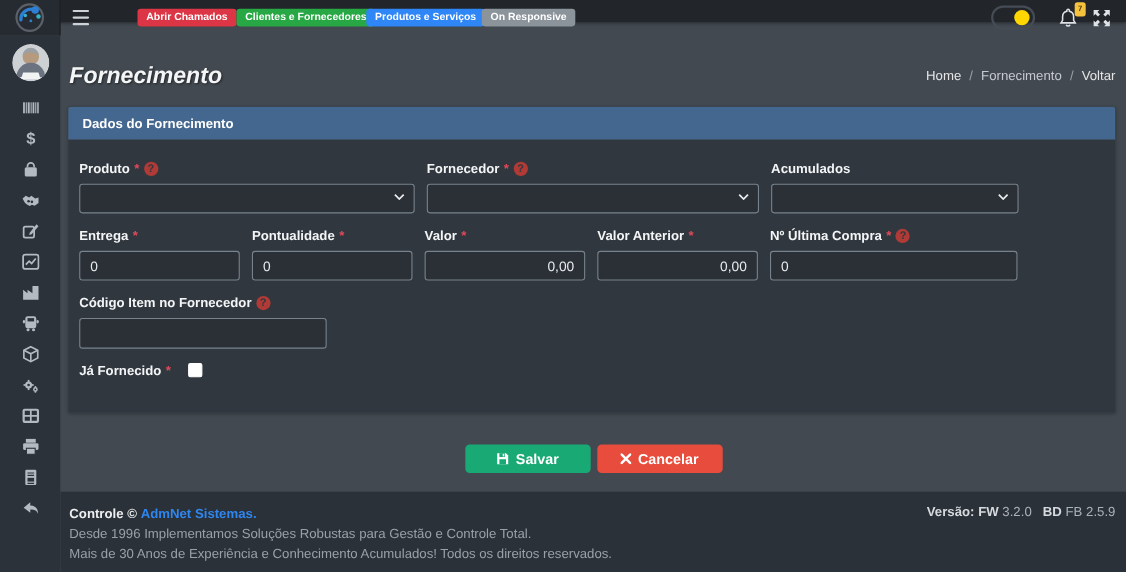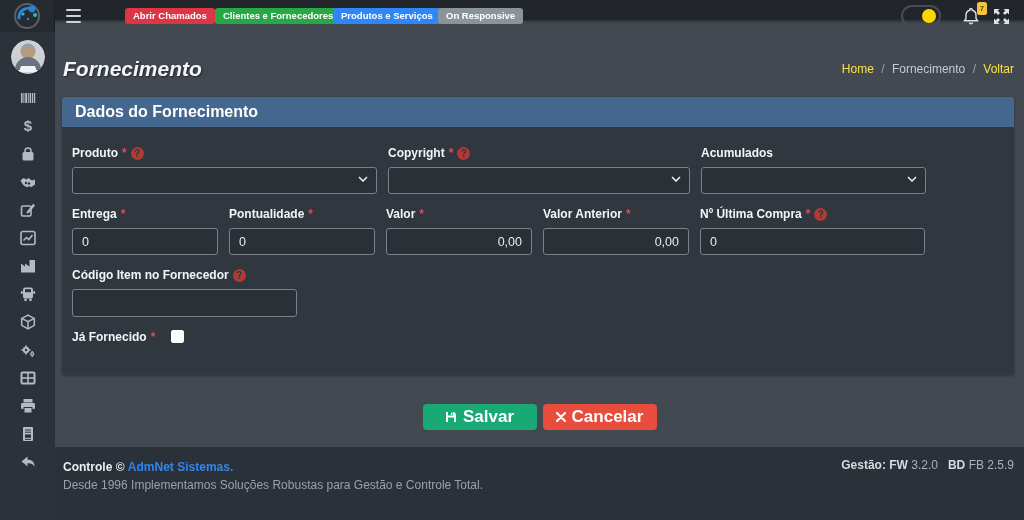--- a/index.html
+++ b/index.html
@@ -31,45 +31,45 @@
   .avatar { margin:8px auto 0; width:34px; height:34px; border-radius:50%; overflow:hidden; display:block; cursor:pointer; }
   .side-icons { margin-top:16px; display:flex; flex-direction:column; align-items:center; gap:12px; }
   .sicon { width:16px; height:16px; display:flex; align-items:center; justify-content:center; cursor:pointer; }
   .sicon svg { width:16px; height:16px; }
 
   
   .main { position:absolute; left:55px; top:32px; width:969px; height:488px; background:#424950; }
   .page-header { height:58px; padding:16px 10px 0 8px; display:flex; align-items:center; justify-content:space-between; }
   .page-title { font-size:21px; font-weight:bold; font-style:italic; color:#f4f5f6; text-shadow:1px 1px 2px rgba(0,0,0,.5); }
   .breadcrumb { font-size:12px; color:#aeb4bb; }
-  .breadcrumb .bc-link { color:#fde047; text-decoration:none; cursor:pointer; }
+  .breadcrumb .bc-link { color:#e5e5e5; text-decoration:none; cursor:pointer; }
   .breadcrumb .bc-sep { margin:0 4px; color:#9aa1a8; }
   .breadcrumb .bc-current { color:#c5cad0; }
 
   
   .card { margin:7px 10px 0 7px; border-radius:3px; overflow:hidden; box-shadow:0 1px 3px rgba(0,0,0,.3); }
-  .card-header { height:30px; line-height:30px; background:#44678f; color:#fff; font-size:16px; font-weight:bold; padding-left:13px; }
+  .card-header { height:30px; line-height:30px; background:#44678f; color:#fff; font-size:12px; font-weight:bold; padding-left:13px; }
   .card-body { background:#31373e; padding:19px 22px 31px 10px; }
   .frow { display:flex; gap:11px; margin-bottom:13px; }
   .field { display:flex; flex-direction:column; }
   .flabel { font-size:12px; font-weight:bold; color:#f3f5f7; margin-bottom:7px; white-space:nowrap; display:flex; align-items:center; }
   .req { color:#e04a5a; margin-left:4px; font-weight:bold; }
   .helpc { margin-left:4px; width:13px; height:13px; border-radius:50%; background:#b03a35; color:#31373e; font-size:10px; font-weight:bold; text-align:center; line-height:13px; cursor:pointer; }
   .ctrl { height:27px; background:#2a3036; border:1px solid #78828c; border-radius:3px; color:#e9ecef; font-size:12.5px; font-family:"Liberation Sans",sans-serif; padding:0 9px; outline:none; }
   select.ctrl { -webkit-appearance:none; appearance:none; width:100%; }
   .sel-wrap { position:relative; }
   .sel-chev { position:absolute; right:9px; top:9px; pointer-events:none; }
   .num-right { text-align:right; }
   .w305{width:305px;} .w302{width:302px;} .w225{width:225px;} .w146{width:146px;}
   .check-row { display:flex; align-items:flex-start; margin-bottom:0; }
   .checkbox { width:13px; height:13px; margin-left:5px; appearance:none; -webkit-appearance:none; background:#fff; border:1px solid #fff; border-radius:2px; cursor:pointer; }
 
   
   .actions { margin-top:29px; display:flex; justify-content:center; gap:6px; }
-  .abtn { height:26px; width:114px; border:none; border-radius:4px; color:#fff; font-size:17px; font-weight:bold; font-family:"Liberation Sans",sans-serif; cursor:pointer; display:flex; align-items:center; justify-content:center; gap:6px; }
+  .abtn { height:26px; width:114px; border:none; border-radius:4px; color:#fff; font-size:13px; font-weight:bold; font-family:"Liberation Sans",sans-serif; cursor:pointer; display:flex; align-items:center; justify-content:center; gap:6px; }
   .abtn.save { background:#19a974; }
   .abtn.cancel { background:#e74c3c; }
 
   
   .footer { position:absolute; left:0; bottom:0; width:100%; height:73px; background:#2b3138; padding:11px 10px 0 8px; display:flex; justify-content:space-between; font-size:12px; }
   .f-left { line-height:18px; color:#99a0a8; }
   .f-copy { font-weight:bold; color:#eceef0; }
   .f-company { font-weight:bold; color:#2e86f0; text-decoration:none; cursor:pointer; }
   .f-right { color:#aab1b9; white-space:nowrap; }
   .f-right b { color:#d6dadf; }
@@ -269,21 +269,21 @@
           </div>
           <div class="sel-wrap">
             <select class="ctrl"></select>
             <svg class="sel-chev" width="10" height="6" viewBox="0 0 10 6">
                 <path d="M1 1 L5 5 L9 1" fill="none" stroke="#e9ecef" stroke-width="1.6"></path>
               </svg>
           </div>
         </div>
         <div class="field w302">
           <div class="flabel">
-            <span>Copyright</span>
+            <span>Fornecedor</span>
             <span class="req">*</span>
             <span class="helpc">?</span>
           </div>
           <div class="sel-wrap">
             <select class="ctrl"></select>
             <svg class="sel-chev" width="10" height="6" viewBox="0 0 10 6">
                 <path d="M1 1 L5 5 L9 1" fill="none" stroke="#e9ecef" stroke-width="1.6"></path>
               </svg>
           </div>
         </div>
@@ -378,22 +378,23 @@
     </button>
   </div>
 
   <div class="footer">
     <div class="f-left">
       <div>
         <span class="f-copy">Controle ©</span>
         <a class="f-company">AdmNet Sistemas.</a>
       </div>
       <div>Desde 1996 Implementamos Soluções Robustas para Gestão e Controle Total.</div>
+      <div>Mais de 30 Anos de Experiência e Conhecimento Acumulados! Todos os direitos reservados.</div>
     </div>
     <div class="f-right">
-      <b><span>Gestão:</span> <span>FW</span></b>
+      <b><span>Versão:</span> <span>FW</span></b>
       <span>3.2.0</span>&nbsp;&nbsp;
       <b>BD</b>
       <span>FB 2.5.9</span>
     </div>
   </div>
 
 </div>
 
 </body></html>

